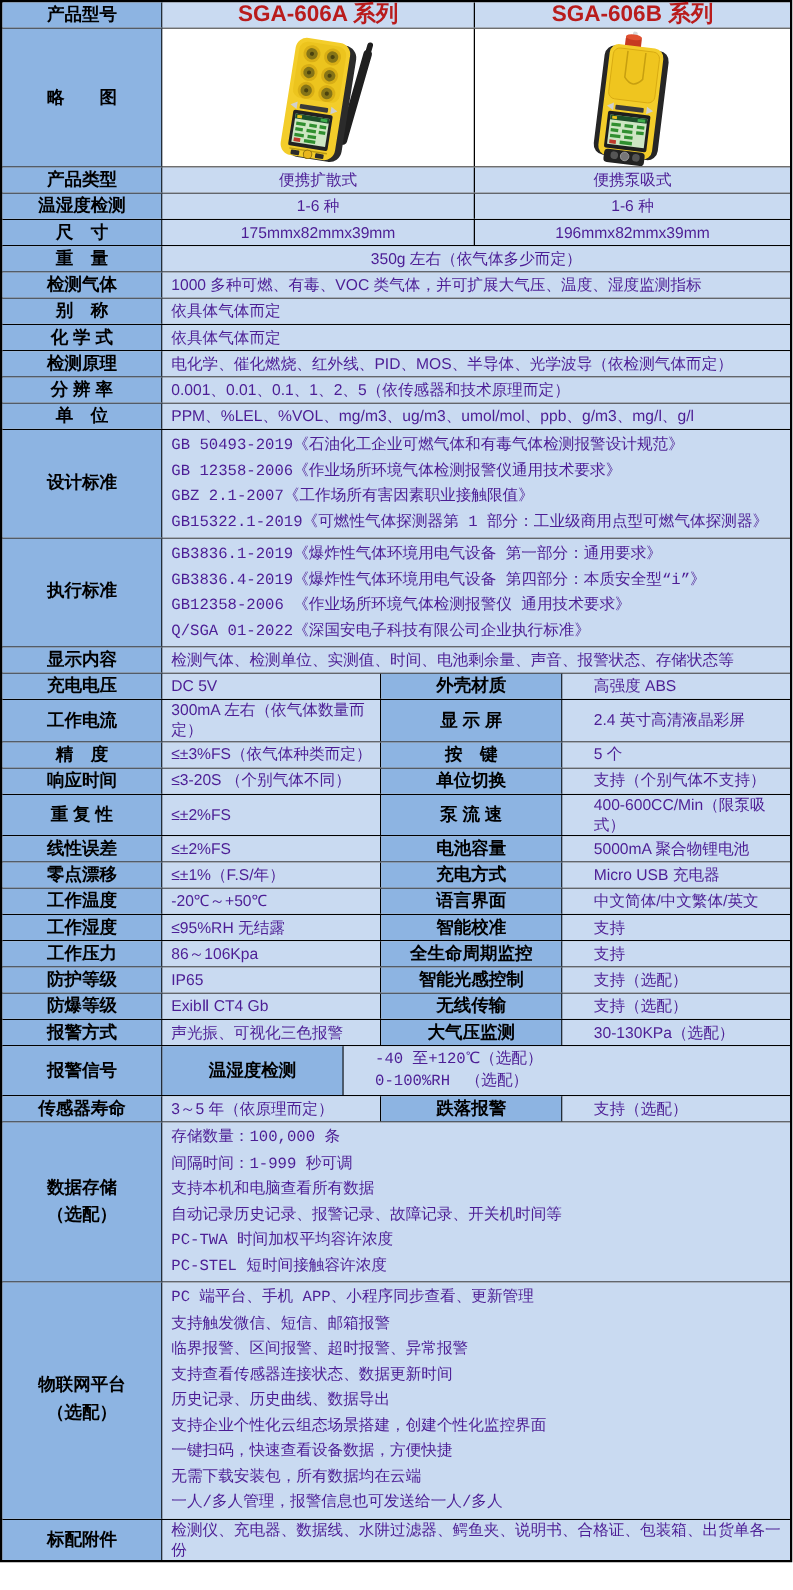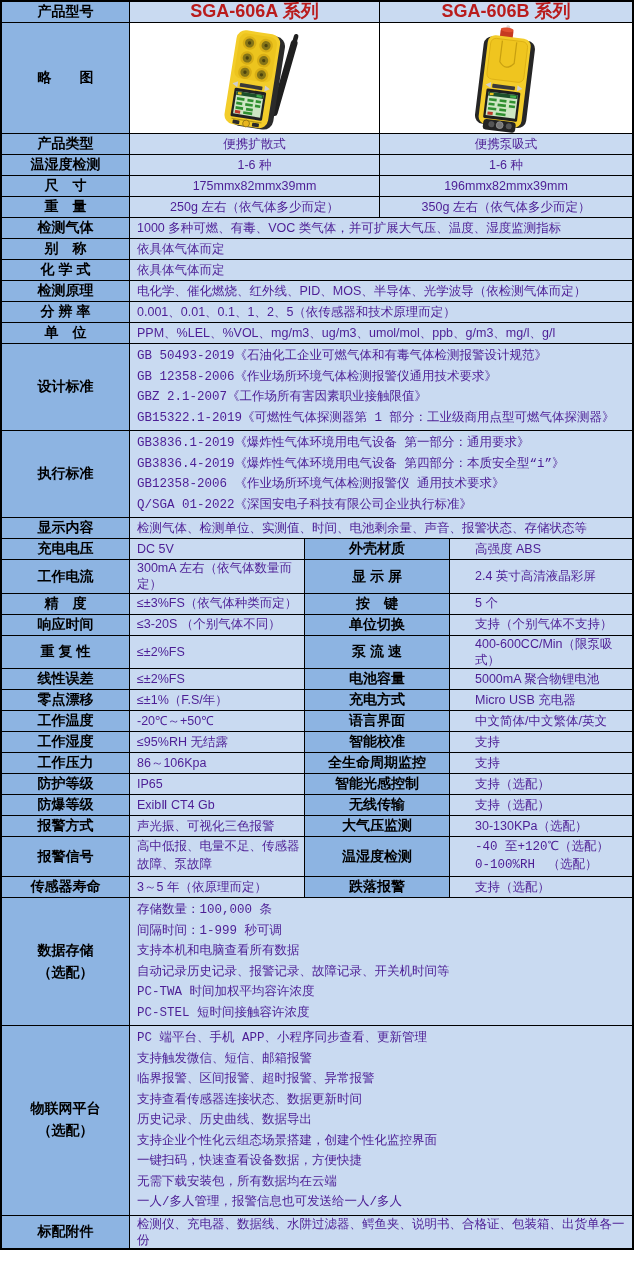--- a/index.html
+++ b/index.html
@@ -161,21 +161,20 @@
         <div class="cell value val-a">1-6 种</div>
         <div class="cell value val-b">1-6 种</div>
       </div>
       <div class="row ab">
         <div class="cell label">尺　寸</div>
         <div class="cell value val-a">175mmx82mmx39mm</div>
         <div class="cell value val-b">196mmx82mmx39mm</div>
       </div>
       <div class="row ab">
         <div class="cell label">重　量</div>
-        <div class="cell value val-a">250g 左右（依气体多少而定）</div>
         <div class="cell value val-b">350g 左右（依气体多少而定）</div>
       </div>
       <div class="row span">
         <div class="cell label">检测气体</div>
         <div class="cell value span-val">1000 多种可燃、有毒、VOC 类气体，并可扩展大气压、温度、湿度监测指标</div>
       </div>
       <div class="row span">
         <div class="cell label">别　称</div>
         <div class="cell value span-val">依具体气体而定</div>
       </div>
@@ -294,24 +293,20 @@
         <div class="cell value q-v2">支持（选配）</div>
       </div>
       <div class="row quad">
         <div class="cell label">报警方式</div>
         <div class="cell value q-v1">声光振、可视化三色报警</div>
         <div class="cell label q-l2">大气压监测</div>
         <div class="cell value q-v2">30-130KPa（选配）</div>
       </div>
       <div class="row quad two-line">
         <div class="cell label">报警信号</div>
-        <div class="cell value q-v1 stack">
-          <div class="ml-line">高中低报、电量不足、传感器</div>
-          <div class="ml-line">故障、泵故障</div>
-        </div>
         <div class="cell label q-l2">温湿度检测</div>
         <div class="cell value q-v2 stack">
           <div class="ml-line">-40 至+120℃（选配）</div>
           <div class="ml-line">0-100%RH　（选配）</div>
         </div>
       </div>
       <div class="row quad">
         <div class="cell label">传感器寿命</div>
         <div class="cell value q-v1">3～5 年（依原理而定）</div>
         <div class="cell label q-l2">跌落报警</div>

